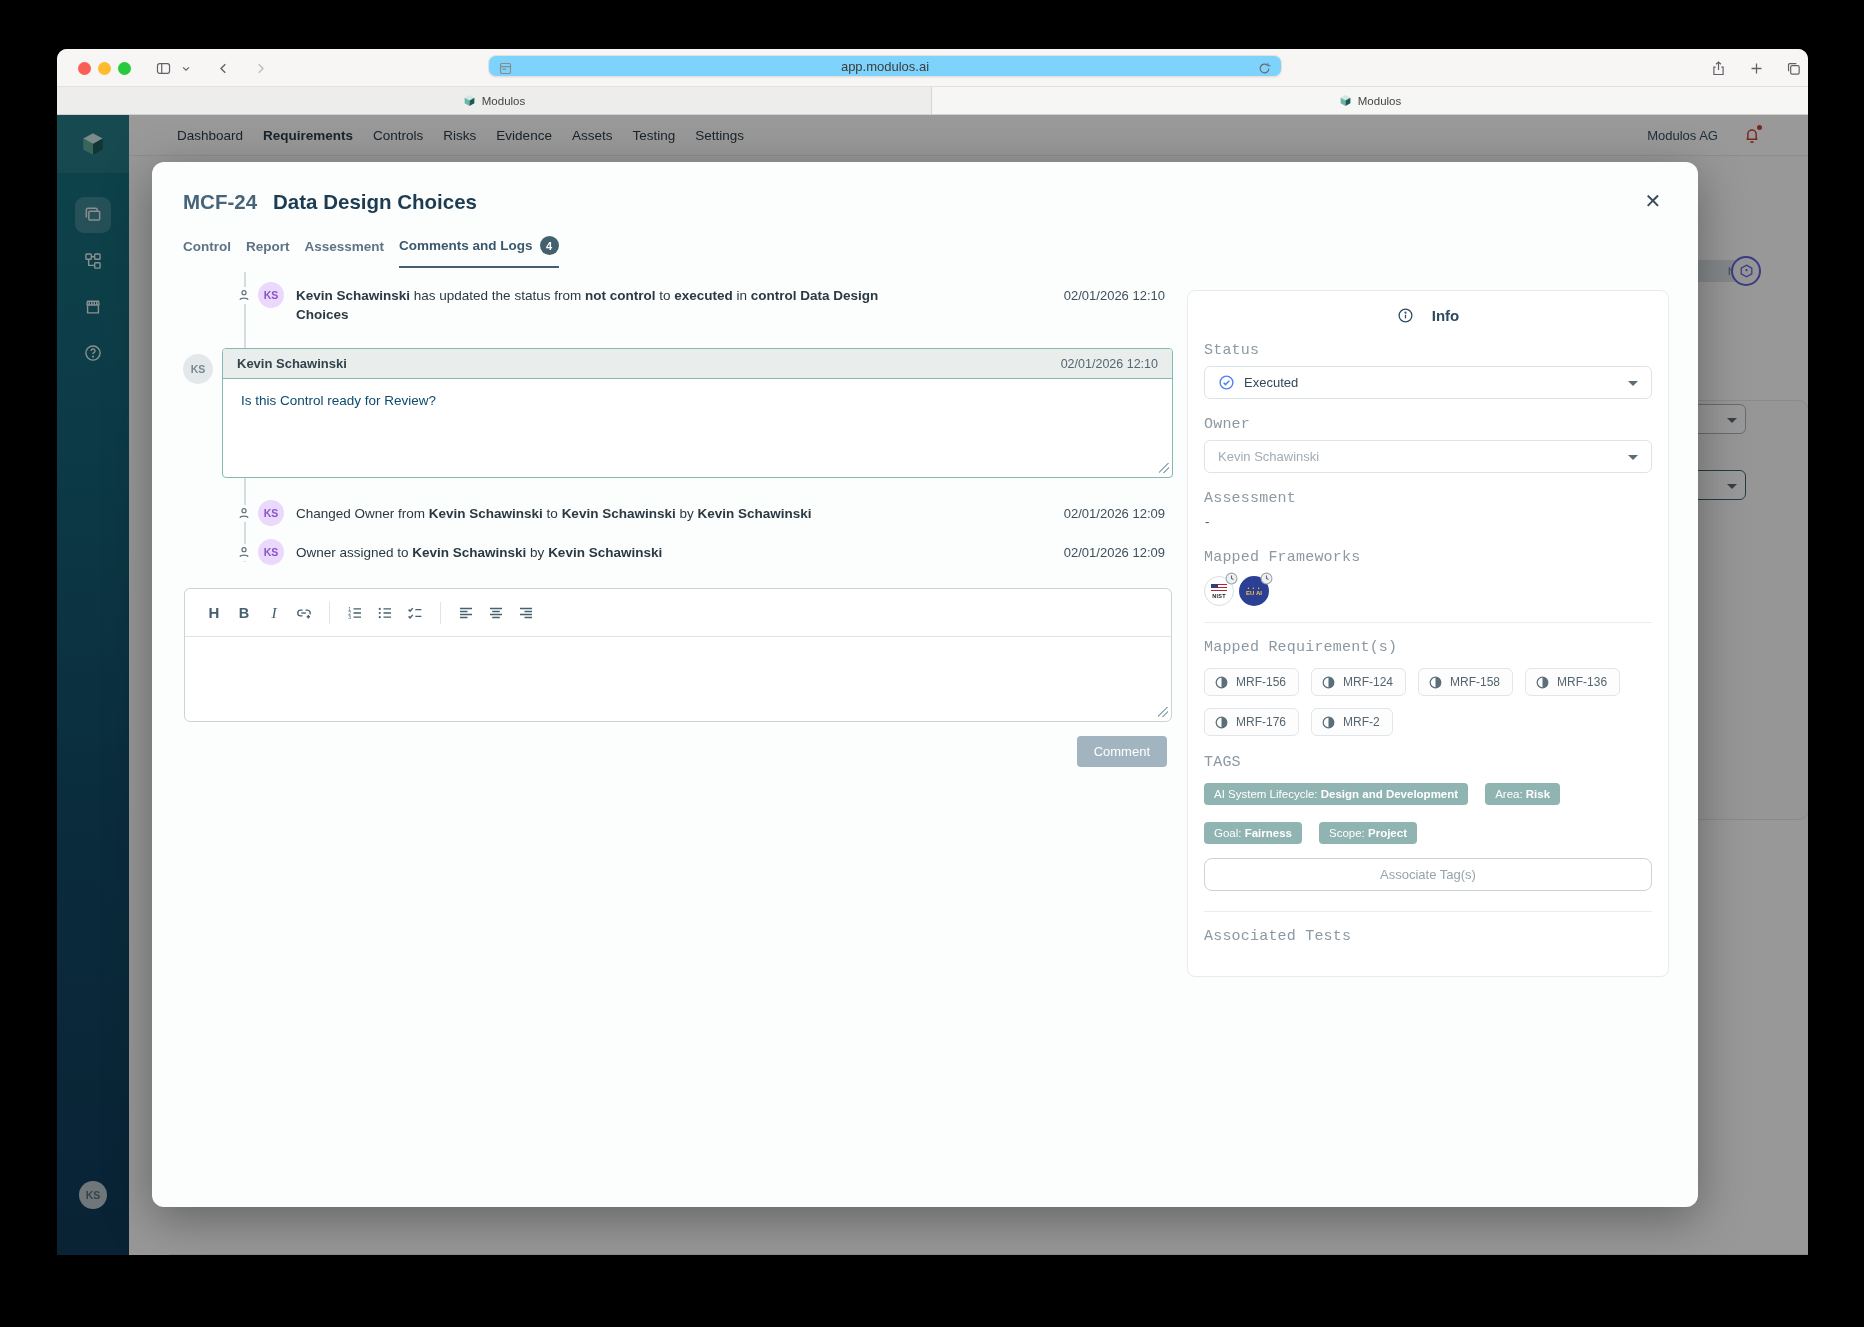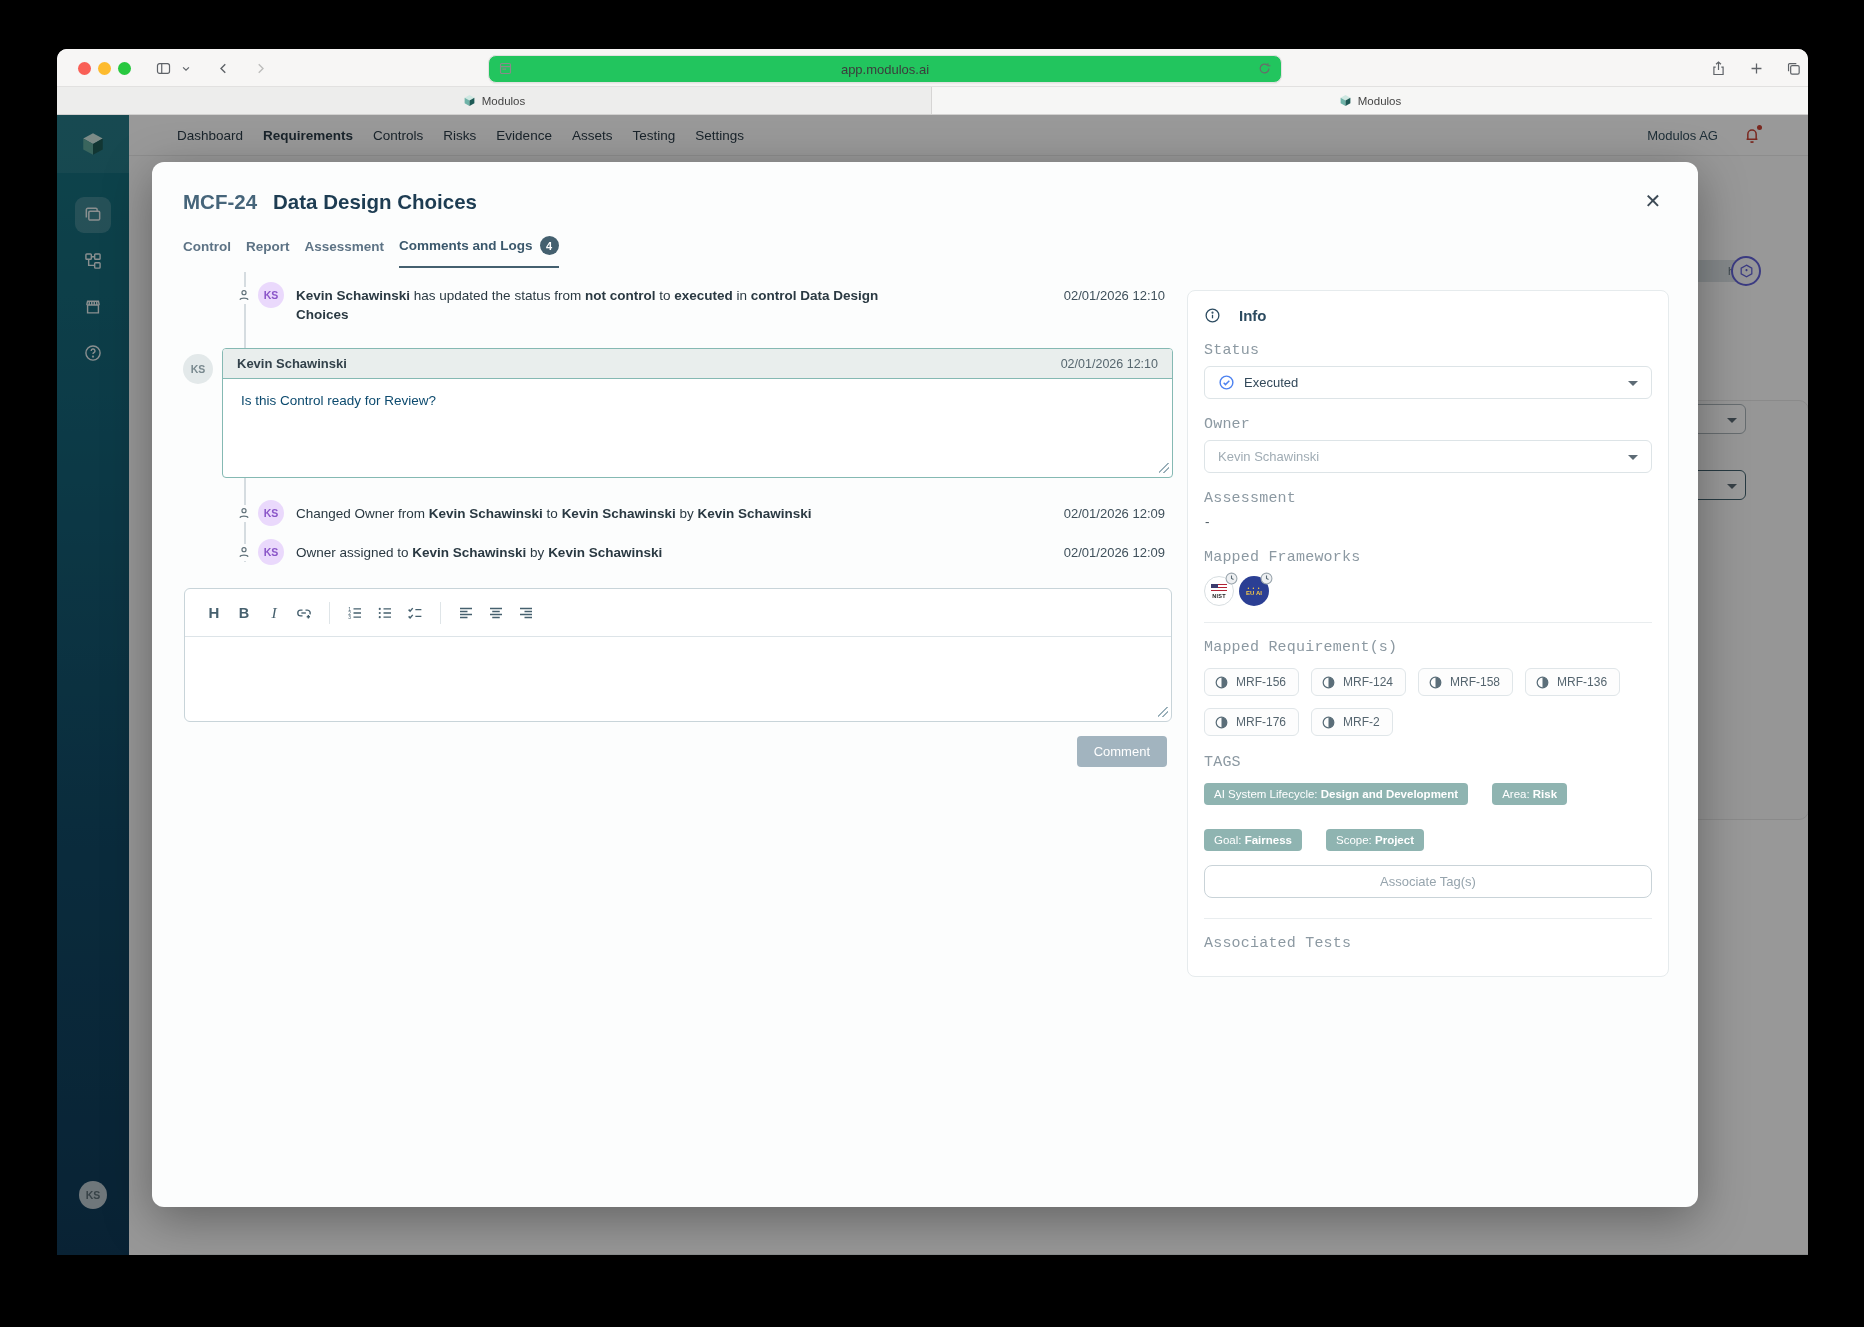--- a/index.html
+++ b/index.html
@@ -13,21 +13,21 @@
 
   .chrome { position:absolute; left:0; top:0; right:0; height:38px; background:#f7f6f5;
             border-bottom:1px solid #e2e1e0; }
   .tl { position:absolute; top:13px; width:13px; height:13px; border-radius:50%; }
   .tl.red{ left:21px; background:#f95f56; } .tl.yel{ left:41px; background:#fdbb2e; }
   .tl.grn{ left:61px; background:#28c83f; }
   .chrome-btn { position:absolute; top:8px; width:22px; height:22px; color:#5f6368;
                 display:flex; align-items:center; justify-content:center; }
   .chrome-btn svg{ width:17px; height:17px; }
   .chrome-btn.dis { color:#bdbdbc; }
-  .urlbar { position:absolute; left:431px; top:6px; width:794px; height:28px; background:#22c55e;
+  .urlbar { position:absolute; left:431px; top:6px; width:794px; height:22px; background:#7dd3fc;
             border:1px solid #e3e2e1; border-radius:8px; display:flex; align-items:center;
             box-shadow:0 0.5px 1px rgba(0,0,0,0.05);justify-content:center; }
   .urlbar .pageicon{ position:absolute; left:9px; top:5px; width:15px; height:15px; color:#8a8a8a;}
   .urlbar .reload{ position:absolute; right:9px; top:5px; width:15px; height:15px; color:#6a6a6a;}
   .url-text { flex:1; text-align:center; font-size:13px; color:#3c3c3c; }
 
   .tabbar { position:absolute; left:0; top:38px; right:0; height:28px; background:#eceBea;
             border-bottom:1px solid #d2d1d0; display:flex; }
   .btab { display:flex; align-items:center; justify-content:center; gap:6px;
           font-size:11.5px; color:#454545; }
@@ -138,21 +138,21 @@
   .ed-sep { width:1px; height:22px; background:#dfe5e8; margin:0 8px; }
   .ed-area { position:relative; height:83px; }
 
   .comment-btn { position:absolute; right:6px; top:464px; height:31px; padding:0 17px; background:#a2b4bf;
                  color:#fff; font-size:13px; border:none; border-radius:4px; display:flex;
                  align-items:center; }
 
   
   .info { position:absolute; left:1035px; top:128px; width:482px; height:687px; background:#fff;
           border:1px solid #e6ebed; border-radius:8px; padding:16px; }
-  .info-head { display:flex; align-items:center; gap:18px; color:#2c4b60; margin-bottom:18px; }
+  .info-head { display:flex; align-items:center; gap:18px; color:#2c4b60; margin-bottom:18px;justify-content:center; }
   .info-head svg{ width:17px; height:17px; }
   .info-head span { font-size:15px; font-weight:bold; }
   .ilabel { font-size:15px; color:#8c99a2; letter-spacing:0.2px; margin-bottom:7px;font-family:Liberation Mono, monospace; }
   .iselect { position:relative; height:33px; border:1px solid #dde4e7; border-radius:6px; background:#fff;
              display:flex; align-items:center; padding:0 34px 0 13px; margin-bottom:17px; }
   .iselect .chev{ position:absolute; right:13px; top:14px; }
   .iselect .val { font-size:13px; color:#33495a; }
   .iselect.muted .val { color:#a0acb4; }
   .iselect .stat-ico { width:17px; height:17px; margin-right:9px; }
   .ivalue { font-size:13.5px; color:#49565e; margin:2px 0 20px 1px; }
@@ -170,21 +170,21 @@
   .fw.euai .fw-c { background:#2b3f94; }
   .fw.euai .fw-t { font-size:6px; font-weight:bold; color:#f7c948; }
   .fw.euai .stars { font-size:5px; color:#f7c948; line-height:4px; letter-spacing:1px; }
   .fw .clock { position:absolute; right:-4px; top:-4px; width:13px; height:13px; }
 
   .chips { display:flex; flex-wrap:wrap; gap:12px; margin:12px 0 4px; }
   .chip { display:flex; align-items:center; gap:7px; height:28px; padding:0 12px 0 9px;
           border:1px solid #e0e6e9; border-radius:6px; background:#fdfdfd; font-size:12px; color:#55656f; }
   .chip svg { width:15px; height:15px; }
 
-  .pills { display:flex; flex-wrap:wrap; gap:24px; margin:12px 0 4px; }
+  .pills { display:flex; flex-wrap:wrap; gap:17px; margin:12px 0 4px; }
   .pill { background:#8fb4b1; color:#fff; font-size:11.5px; border-radius:4px; padding:5px 10px; }
   .pill b { font-weight:bold; }
 
   .obtn { width:100%; height:33px; border-radius:8px; background:#fff; display:flex; align-items:center;
           justify-content:center; font-size:13px; }
   .obtn.gray { border:1px solid #c9d3d8; color:#96a4ad; margin-top:14px; }
   .obtn.slate { border:1px solid #48677a; color:#3c5b6f; font-weight:500; margin-top:10px; }
 
   svg { display:block; }
 </style>

